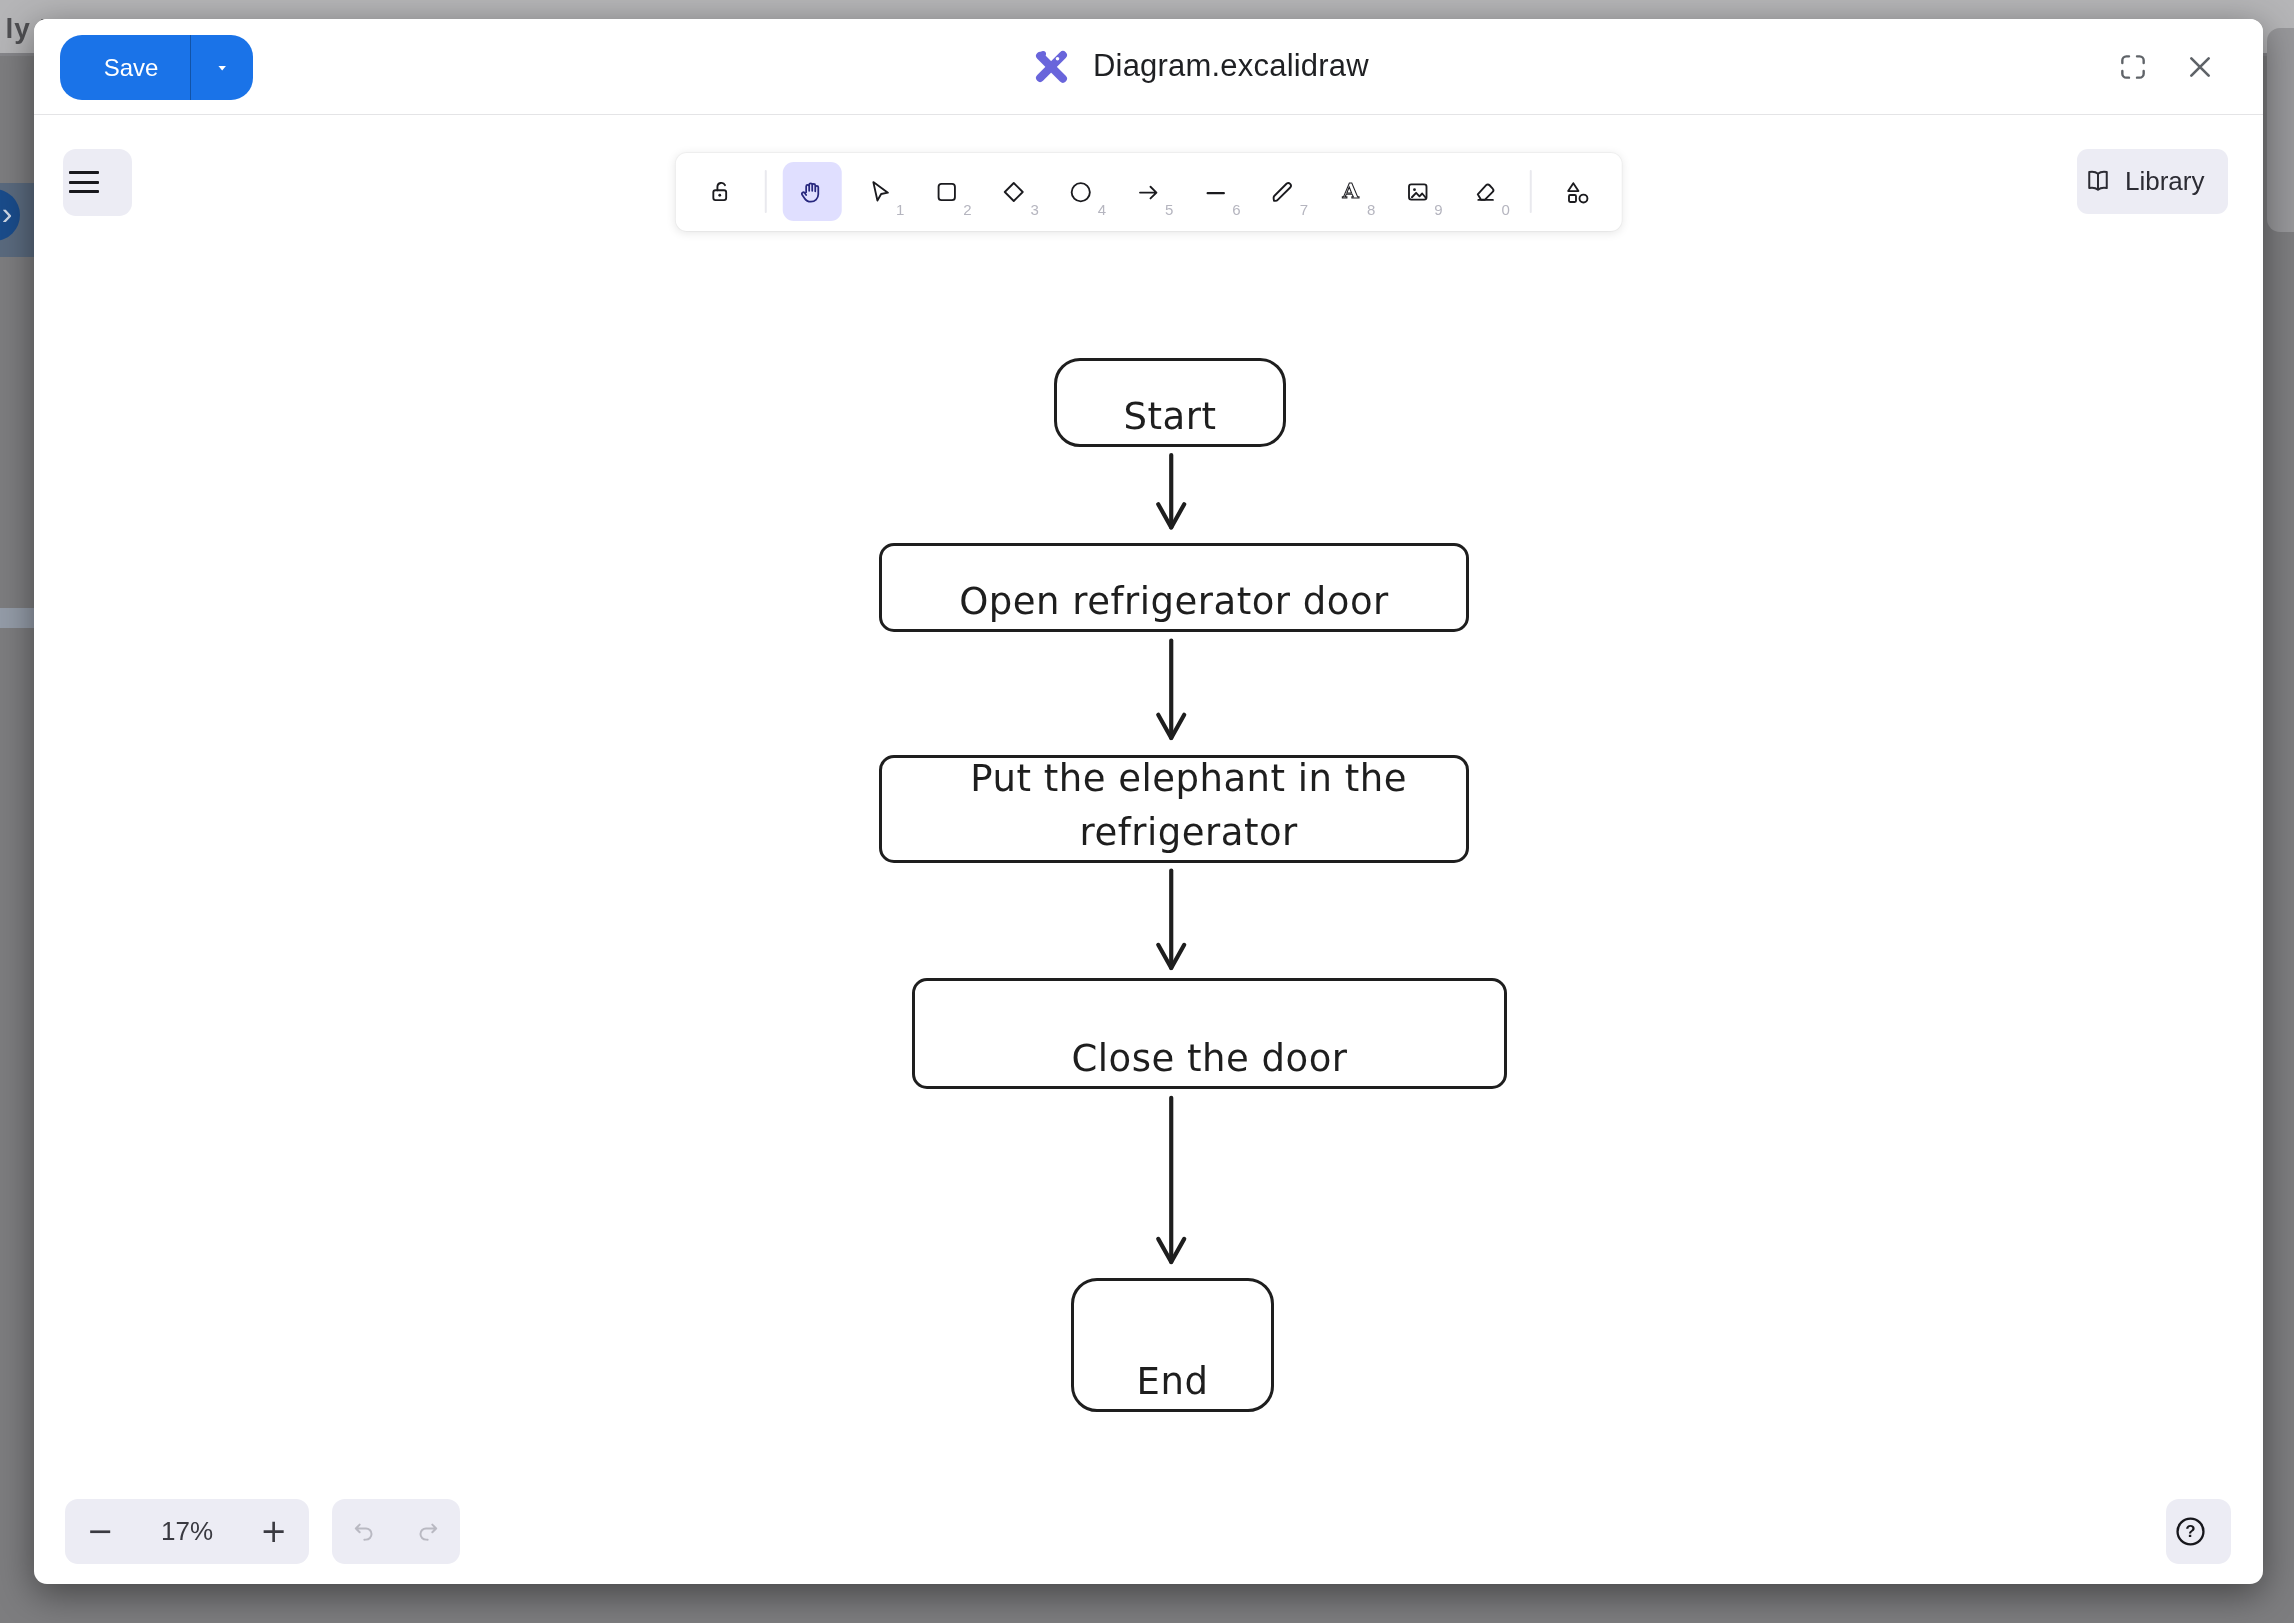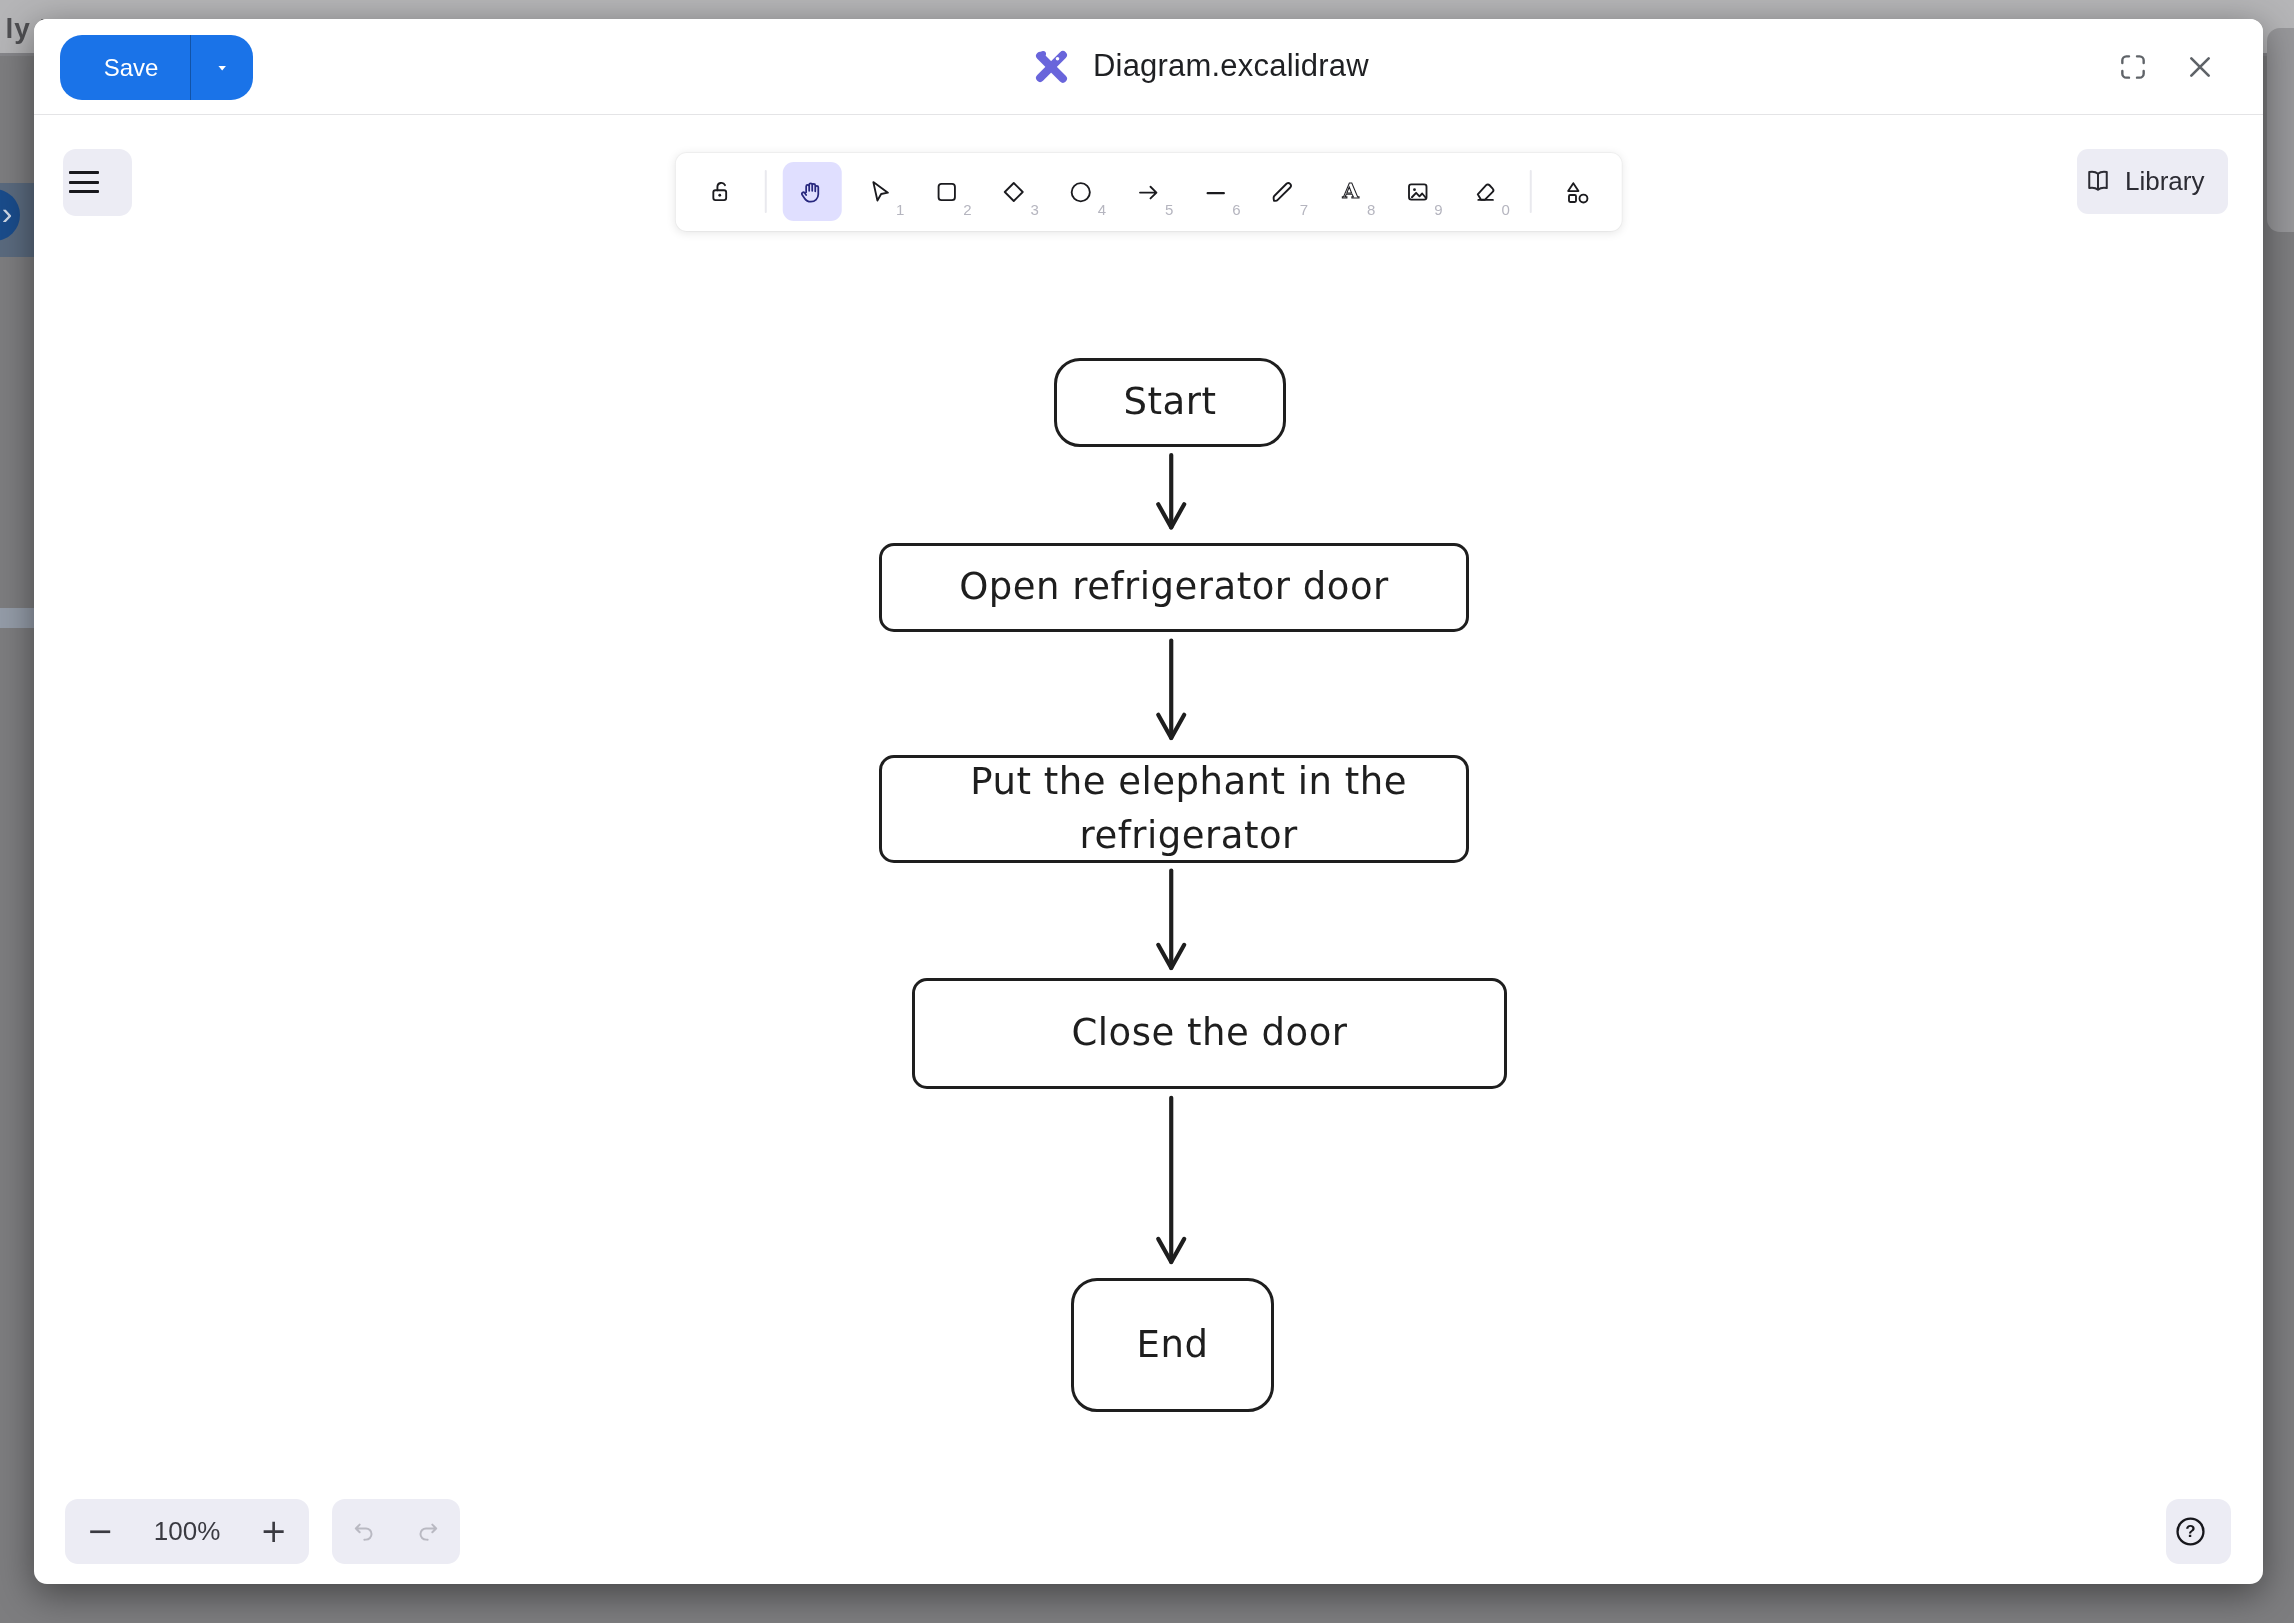--- a/index.html
+++ b/index.html
@@ -83,21 +83,21 @@
     position:absolute;right:4.6px;bottom:2.8px;font-size:15px;color:#b5b5bf;
   }
   .tooldiv{width:1.9px;height:43px;background:#e9e9ee;margin:0 7.4px;border-radius:0.9px;}
   .librarybtn{
     left:2043px;top:130px;height:65px;width:151px;border-radius:11px;gap:12px;color:#2c2c34;
     font-size:26px;
   }
   
   .node{
     position:absolute;border:3.7px solid #1e1e1e;border-radius:26px;background:#fff;
-    display:flex;align-items:center;justify-content:center;text-align:center;
+    display:flex;align-items:flex-end;justify-content:center;text-align:center;
     font-family:"DejaVu Sans",sans-serif;font-size:37px;color:#1e1e1e;letter-spacing:0.5px;
     line-height:1.45;padding:0 18.6px;box-sizing:border-box;
   }
   .node.wide{border-radius:15px;}
   .edges{position:absolute;left:0;top:0;pointer-events:none;}
   
   .zoompill{
     position:absolute;left:31px;top:1480px;width:244px;height:65px;background:#ececf4;border-radius:13px;
     display:flex;align-items:center;justify-content:space-between;padding:0 9.3px;box-sizing:border-box;
   }
@@ -313,21 +313,21 @@
   </div>
   <div class="node wide" style="left:878px;top:959px;width:595px;height:111px;">
     <span>Close the door</span>
   </div>
   <div class="node" style="left:1037px;top:1259px;width:203px;height:134px;">
     <span>End</span>
   </div>
 
   <div class="zoompill">
     <button class="zoombtn">−</button>
-    <span class="zoomval">100%</span>
+    <span class="zoomval">17%</span>
     <button class="zoombtn">+</button>
   </div>
 
   <div class="historypill">
     <button class="histbtn">
       <svg width="28" height="28" viewBox="0 0 24 24" fill="none" stroke="currentColor" stroke-width="1.7" stroke-linecap="round" stroke-linejoin="round">
         <path d="M8.3 6.5 L5 9.8 l3.3 3.3 M5 9.8 h8.6 a4.8 4.8 0 0 1 .1 9.6 H12.3"></path>
       </svg>
     </button>
     <button class="histbtn">

